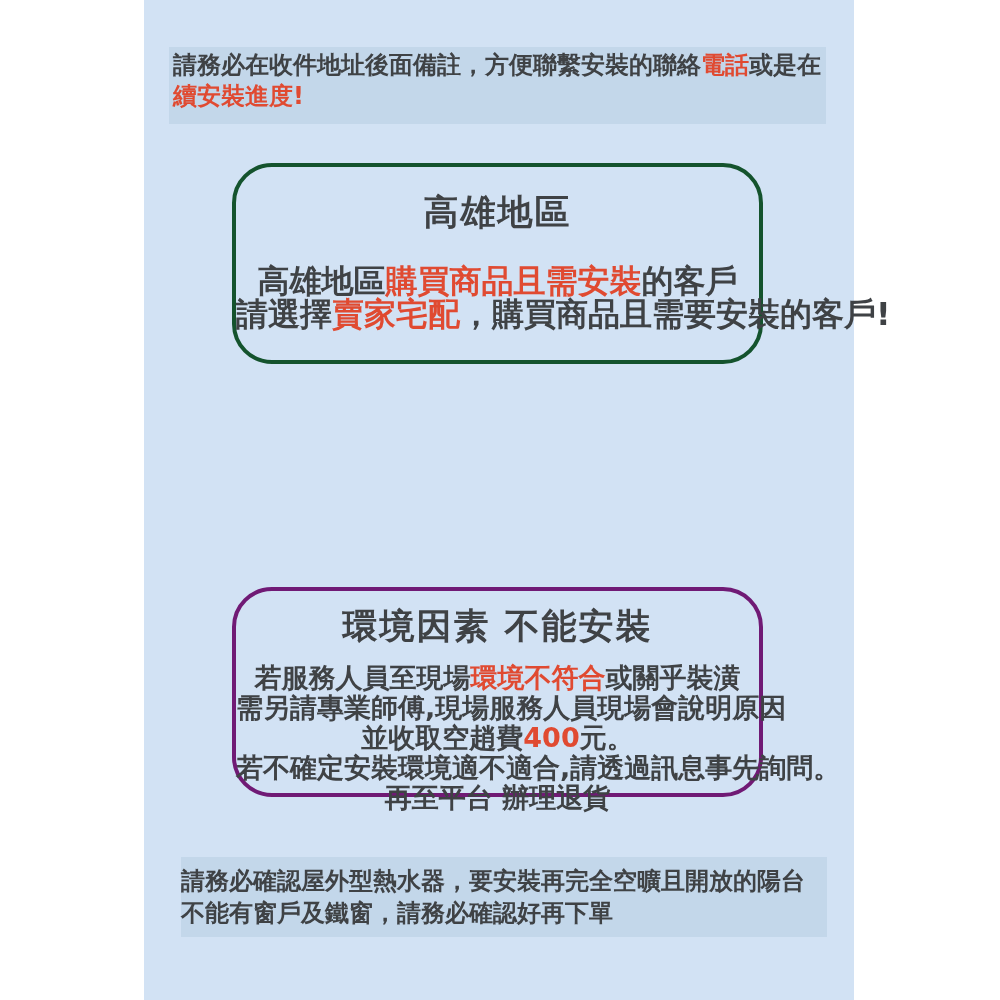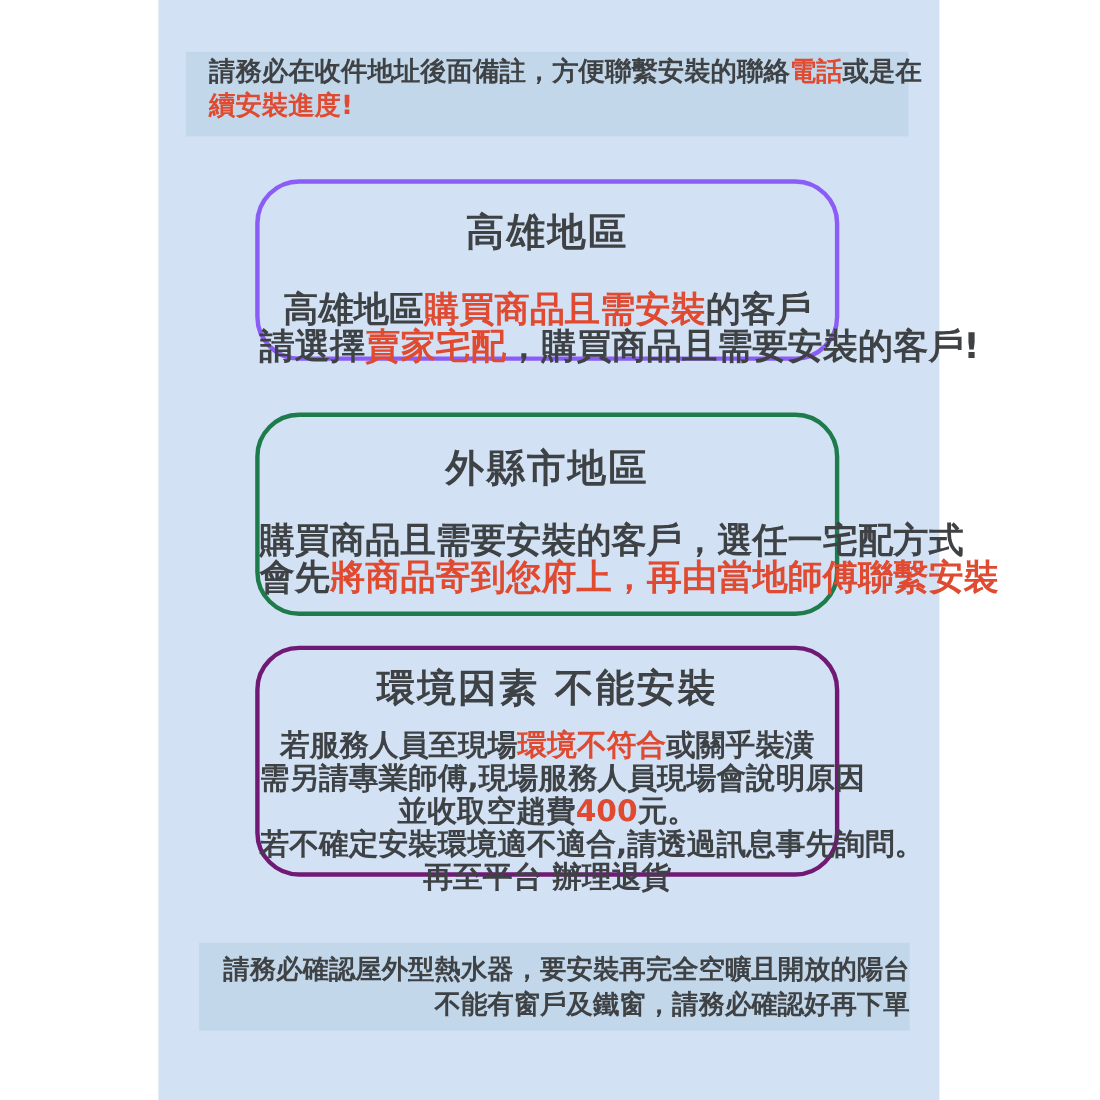--- a/index.html
+++ b/index.html
@@ -29,51 +29,51 @@
     position: absolute;
     background: #c3d7ea;
     color: #3f4245;
     font-weight: 700;
   }
   .panel-top {
     left: 25px;
     top: 47px;
     width: 657px;
     height: 77px;
-    padding: 3px 21px;
+    padding: 3px 4px;
     box-sizing: border-box;
     font-size: 24px;
     line-height: 31px;
     text-align: left;
   }
   .panel-bottom {
     left: 37px;
     top: 857px;
     width: 646px;
     height: 80px;
     padding-top: 8px;
     box-sizing: border-box;
     font-size: 24px;
     line-height: 32px;
-    text-align: right;
+    text-align: left;
   }
   .region-box {
     position: absolute;
     left: 88px;
     width: 531px;
     box-sizing: border-box;
     border-radius: 40px;
     text-align: center;
     color: #3f4245;
     font-weight: 700;
   }
   .box-kaohsiung {
     top: 163px;
-    height: 165px;
-    border: 4px solid #8b5cf6;
+    height: 201px;
+    border: 4px solid #14532d;
   }
   .box-outer-county {
     top: 375px;
     height: 185px;
     border: 4px solid #1e7b4b;
   }
   .box-environment {
     top: 587px;
     height: 210px;
     border: 4px solid #701a75;
@@ -116,31 +116,20 @@
       <div class="box-body">
         <div class="line">
           <span class="seg-dark">高雄地區</span><span class="seg-red">購買商品且需安裝</span><span class="seg-dark">的客戶</span>
         </div>
         <div class="line">
           <span class="seg-dark">請選擇</span><span class="seg-red">賣家宅配</span><span class="seg-dark">，購買商品且需要安裝的客戶!</span>
         </div>
       </div>
     </div>
 
-    <div class="region-box box-outer-county">
-      <div class="box-title">外縣市地區</div>
-      <div class="box-body">
-        <div class="line">
-          <span class="seg-dark">購買商品且需要安裝的客戶，選任一宅配方式</span>
-        </div>
-        <div class="line">
-          <span class="seg-dark">會先</span><span class="seg-red">將商品寄到您府上，再由當地師傅聯繫安裝</span>
-        </div>
-      </div>
-    </div>
 
     <div class="region-box box-environment">
       <div class="box-title">環境因素 不能安裝</div>
       <div class="box-body">
         <div class="line">
           <span class="seg-dark">若服務人員至現場</span><span class="seg-red">環境不符合</span><span class="seg-dark">或關乎裝潢</span>
         </div>
         <div class="line">
           <span class="seg-dark">需另請專業師傅,現場服務人員現場會說明原因</span>
         </div>

